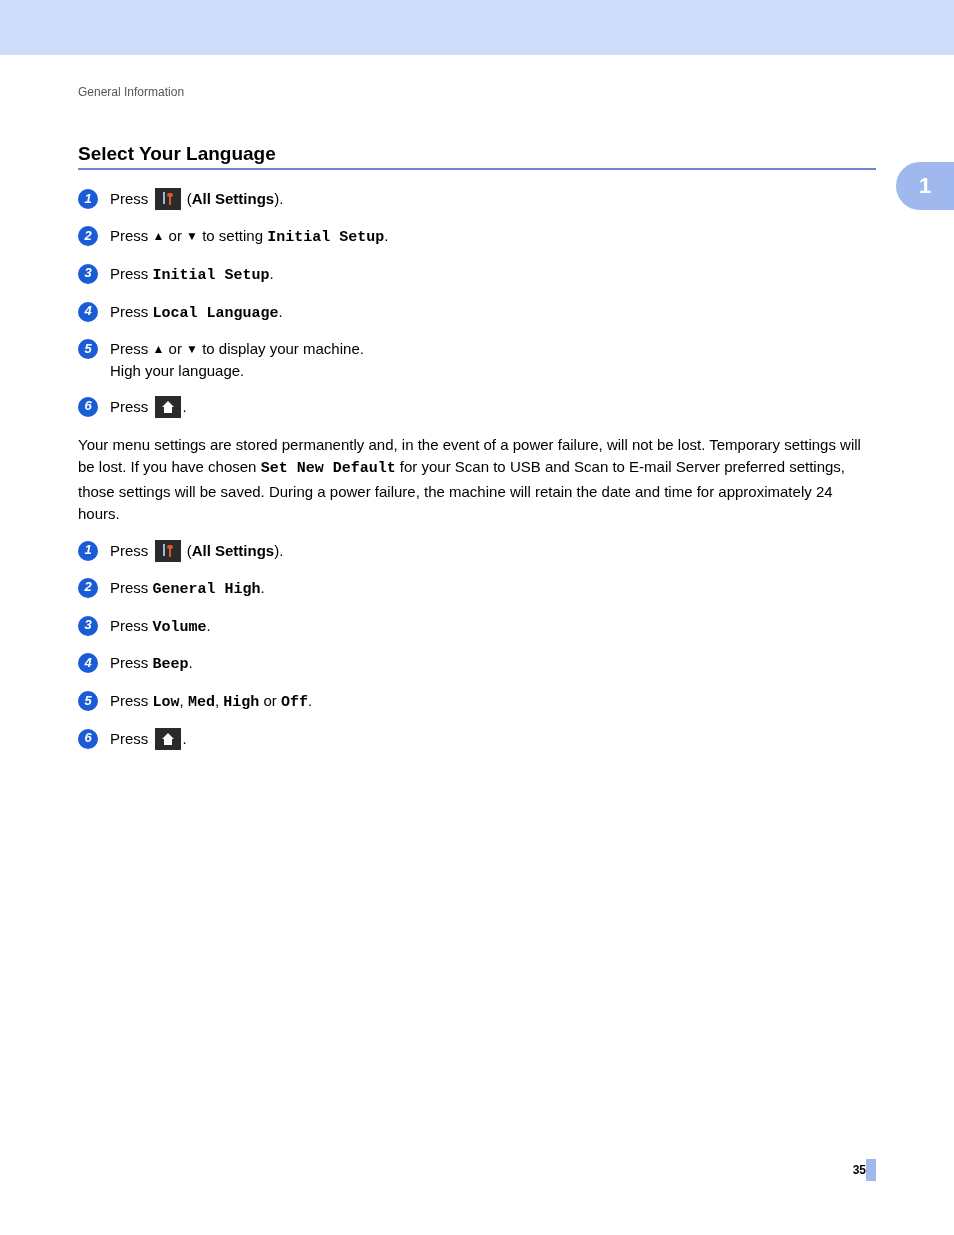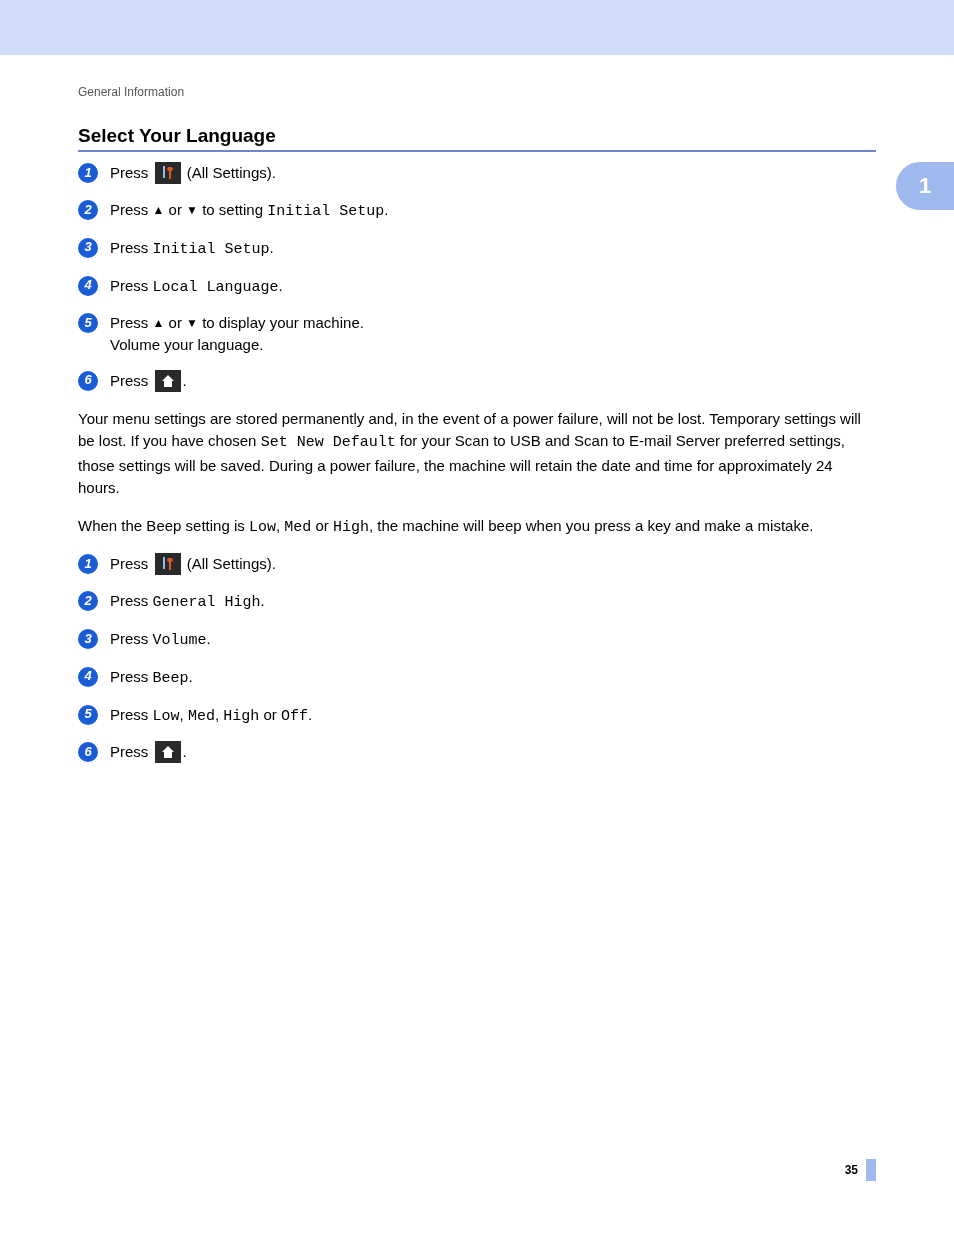--- a/index.html
+++ b/index.html
@@ -16,21 +16,21 @@
     height: 55px;
     background: #cfdcf9;
     width: 100%;
   }
   .content {
     padding: 30px 78px 0 78px;
   }
   .breadcrumb {
     font-size: 12px;
     color: #555;
-    margin-bottom: 26px;
+    margin-bottom: 44px;
   }
   .chapter-tab {
     position: absolute;
     right: 0;
     top: 162px;
     width: 58px;
     height: 48px;
     background: #9fb8ed;
     border-top-left-radius: 24px;
     border-bottom-left-radius: 24px;
@@ -39,21 +39,21 @@
     display: flex;
     align-items: center;
     justify-content: center;
     font-size: 22px;
   }
   h2.section {
     font-size: 19px;
     font-weight: bold;
     border-bottom: 2px solid #6a86cf;
     padding-bottom: 3px;
-    margin-bottom: 10px;
+    margin-bottom: 18px;
     margin-top: 30px;
   }
   h2.section.first { margin-top: 0; }
   .steps { margin-left: 0; }
   .step {
     display: flex;
     align-items: flex-start;
     margin-bottom: 14px;
     line-height: 1.45;
   }
@@ -65,22 +65,22 @@
     color: #fff;
     font-weight: bold;
     font-size: 13px;
     display: inline-flex;
     align-items: center; justify-content: center;
     margin-right: 12px;
     margin-top: 1px;
     font-style: italic;
   }
   .step-body { flex: 1; }
-  .mono { font-family: "Courier New", monospace; font-size: 15px; }
-  .bold { font-weight: normal; margin-top: 35px; }
+  .mono { font-family: "Courier New", monospace; font-size: 15px; font-weight: bold; }
+  .bold { font-weight: bold; margin-top: 35px; }
   .icon-box {
     display: inline-flex;
     align-items: center; justify-content: center;
     width: 26px; height: 22px;
     background: #2a2a2a;
     vertical-align: middle;
     margin: 0 2px;
     position: relative;
     top: -1px;
   }
@@ -90,21 +90,20 @@
     margin-bottom: 14px;
     margin-top: 15px;
   }
   .tri { font-size: 12px; position: relative; top: -1px; }
   .footer {
     position: absolute;
     right: 78px;
     bottom: 54px;
     display: flex;
     align-items: center;
-    gap: 8px;
   }
   .footer .pg { font-size: 12px; font-weight: bold; }
   .footer .bar {
     width: 10px; height: 22px;
     background: #9fb8ed;
   }
 </style>
 </head>
 <body>
 
@@ -146,42 +145,39 @@
     <div class="step">
       <span class="num">4</span>
       <span class="step-body">
         <span>Press </span><span class="mono">Local Language</span><span>.</span>
       </span>
     </div>
     <div class="step">
       <span class="num">5</span>
       <span class="step-body">
         <span>Press </span><span class="tri">▲</span><span> or </span><span class="tri">▼</span><span> to display your machine.</span><br>
-        <span>Volume your language.</span>
+        <span>High your language.</span>
       </span>
     </div>
     <div class="step">
       <span class="num">6</span>
       <span class="step-body">
         <span>Press </span><span class="icon-box">
             <svg width="16" height="16" viewBox="0 0 16 16">
               <path d="M8 2 L14 8 L12 8 L12 14 L4 14 L4 8 L2 8 Z" fill="#fff"></path>
             </svg>
           </span><span>.</span>
       </span>
     </div>
   </div>
 
   <p class="body">
     <span>Your menu settings are stored permanently and, in the event of a power failure, will not be lost. Temporary settings will be lost. If you have chosen </span><span class="mono">Set New Default</span><span> for your Scan to USB and Scan to E-mail Server preferred settings, those settings will be saved. During a power failure, the machine will retain the date and time for approximately 24 hours.</span>
   </p>
 
-  <p class="body">
-    <span>When the Beep setting is </span><span class="mono">Low</span><span>, </span><span class="mono">Med</span><span> or </span><span class="mono">High</span><span>, the machine will beep when you press a key and make a mistake.</span>
-  </p>
 
   <div class="steps">
     <div class="step">
       <span class="num">1</span>
       <span class="step-body">
         <span>Press </span><span class="icon-box">
             <svg width="16" height="16" viewBox="0 0 16 16">
               <rect x="3" y="1" width="2" height="12" fill="#9bb7e8"></rect>
               <path d="M11 2 a2 2 0 0 1 0 4 l0 8 l-2 0 l0 -8 a2 2 0 0 1 0 -4 z" fill="#d45a2a"></path>
             </svg>

